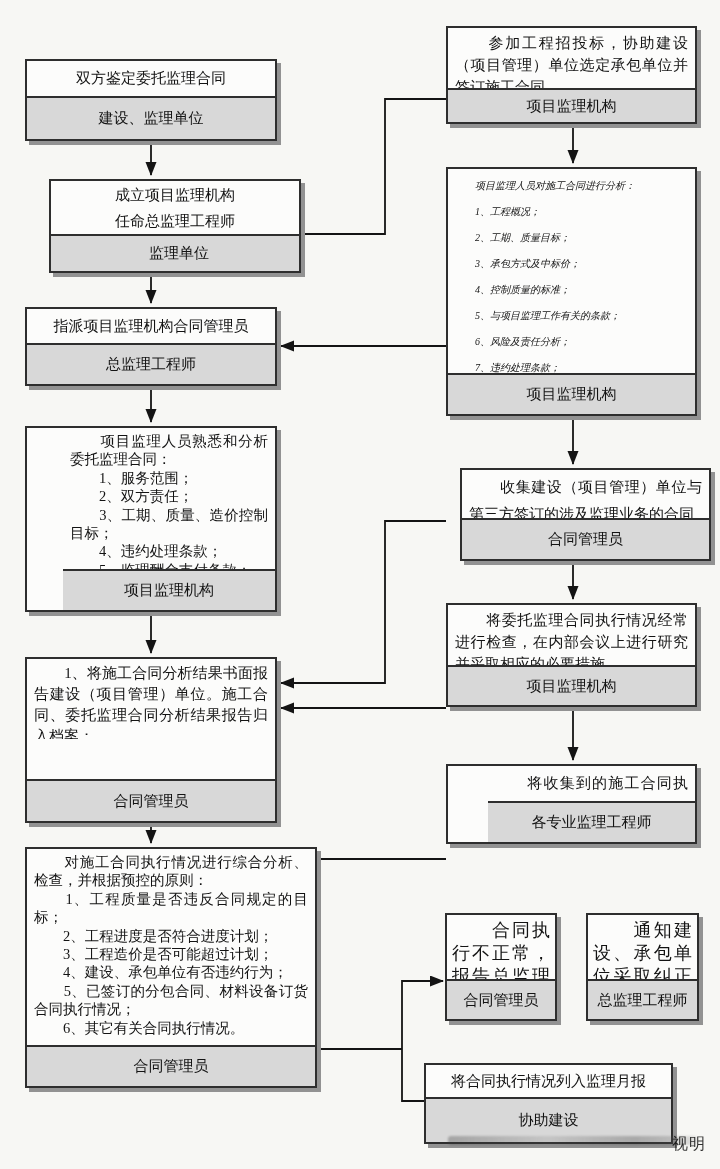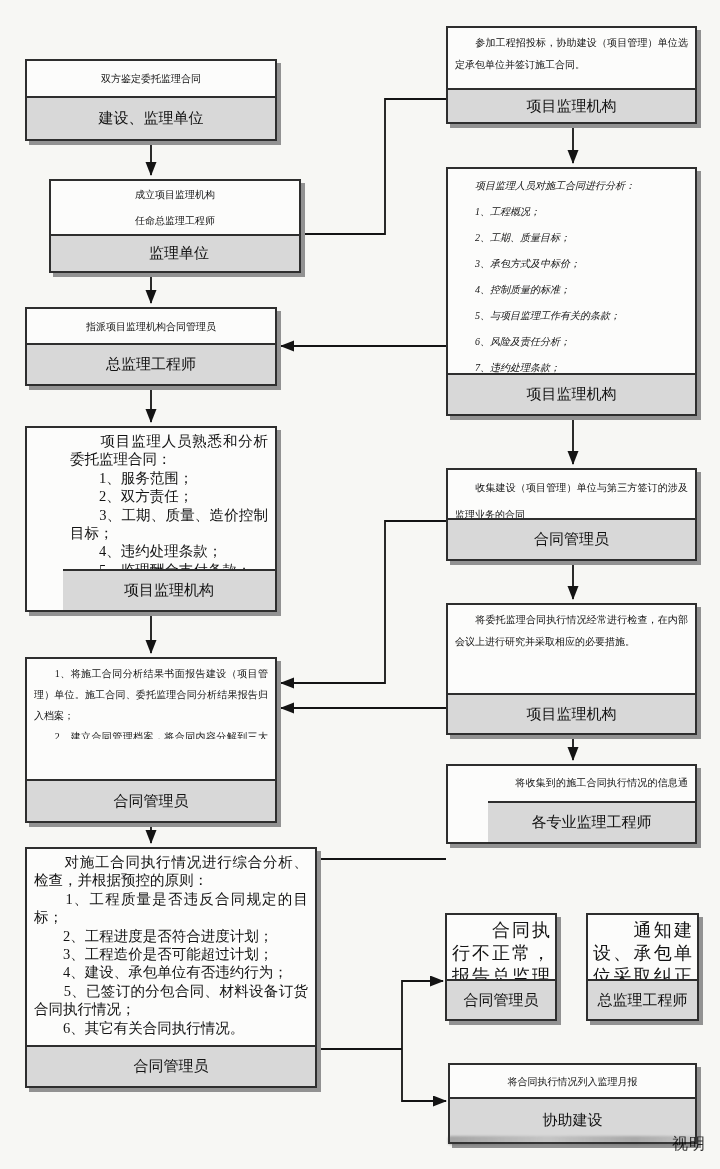--- a/index.html
+++ b/index.html
@@ -19,21 +19,21 @@
     position:absolute;
     background:#fcfcfb;
     border:2px solid #2e2e2e;
     box-shadow:4px 4px 0 #929292;
     box-sizing:border-box;
     display:flex;flex-direction:column;
   }
   .box-body{
     flex:1;
     padding:4px 7px 2px 7px;
-    font-size:10px;line-height:21px;
+    font-size:15px;line-height:21px;
     color:#131313;
     text-align:justify;
     white-space:pre-line;
     overflow:hidden;
   }
   .box-body.center{
     display:flex;align-items:center;justify-content:center;
     text-align:left;padding:2px 0;
   }
   .box-footer{
@@ -149,45 +149,45 @@
 　　3、承包方式及中标价；
 　　4、控制质量的标准；
 　　5、与项目监理工作有关的条款；
 　　6、风险及责任分析；
 　　7、违约处理条款；
 　　8、其它事项；
 　　将分析结果与设计文件、施工组织设计、监理规划进行对比。</div>
     <div class="box-footer" style="height:39px;">项目监理机构</div>
   </div>
 
-  <div class="box" style="left:446px;top:468px;width:251px;height:93px;">
+  <div class="box" style="left:460px;top:468px;width:251px;height:93px;">
     <div class="box-body lh27">　　收集建设（项目管理）单位与第三方签订的涉及监理业务的合同</div>
     <div class="box-footer" style="height:39px;">合同管理员</div>
   </div>
 
-  <div class="box" style="left:446px;top:603px;width:251px;height:132px;">
+  <div class="box" style="left:446px;top:603px;width:251px;height:104px;">
     <div class="box-body lh22">　　将委托监理合同执行情况经常进行检查，在内部会议上进行研究并采取相应的必要措施。</div>
     <div class="box-footer" style="height:38px;">项目监理机构</div>
   </div>
 
   <div class="box" style="left:446px;top:764px;width:251px;height:80px;padding-left:40px;">
     <div class="box-body lh26">　　将收集到的施工合同执行情况的信息通知合同管理员。</div>
     <div class="box-footer" style="height:39px;">各专业监理工程师</div>
   </div>
 
   <div class="box" style="left:445px;top:913px;width:112px;height:108px;">
     <div class="box-body small">　　合同执行不正常，报告总监理工程师</div>
     <div class="box-footer" style="height:38px;">合同管理员</div>
   </div>
 
   <div class="box" style="left:586px;top:913px;width:113px;height:108px;">
     <div class="box-body small">　　通知建设、承包单位采取纠正措施。</div>
     <div class="box-footer" style="height:38px;">总监理工程师</div>
   </div>
 
-  <div class="box" style="left:448px;top:1063px;width:249px;height:81px;">
+  <div class="box" style="left:424px;top:1063px;width:249px;height:81px;">
     <div class="box-body center">将合同执行情况列入监理月报</div>
     <div class="box-footer" style="height:43px;">协助建设</div>
   </div>
 
   <div class="smudge"></div>
   <div class="watermark">视明</div>
 </div>
 
 </body></html>

